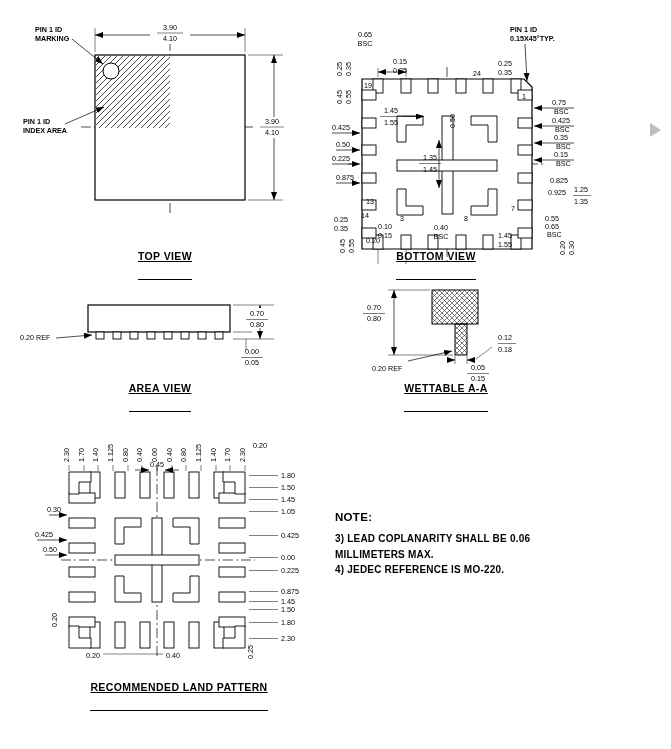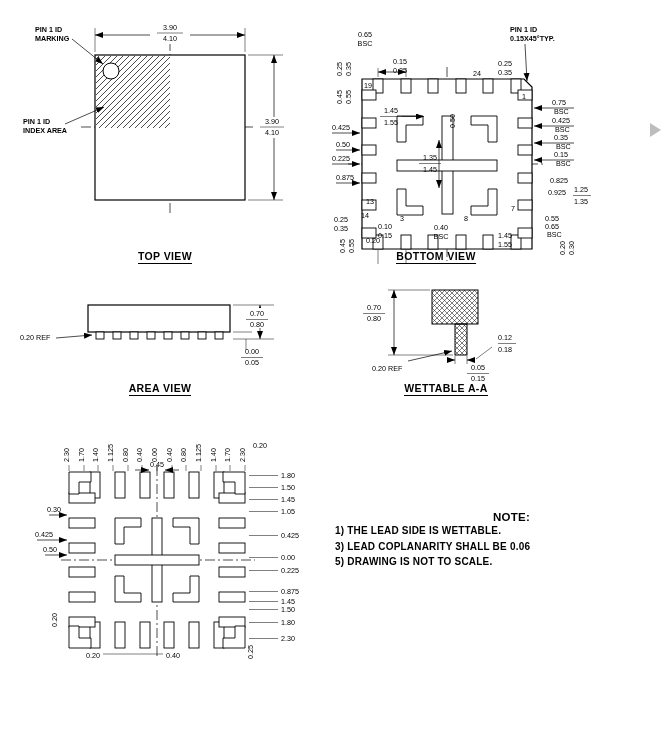--- a/index.html
+++ b/index.html
@@ -1,31 +1,31 @@
 <!DOCTYPE html>
 <html><head>
 <meta charset="utf-8">
 <style>
   * { margin:0; padding:0; box-sizing:border-box; }
   html,body { background:#fff; }
   body { font-family:"Liberation Sans", sans-serif; }
   .canvas { position:relative; width:671px; height:749px; background:#fff; overflow:hidden; }
   .view { position:absolute; }
   .vtitle { position:absolute; font-weight:bold; font-size:10.5px; text-align:center; letter-spacing:.4px; color:#000; }
-  .vtitle span { border-bottom:1.4px solid #000; padding-bottom:1px; }
+  .vtitle span { border-bottom:1.4px solid #000; padding-bottom:17px;text-decoration:underline; }
   svg text { font-family:"Liberation Sans", sans-serif; font-size:7.2px; fill:#000; }
   svg text.b { font-weight:bold; }
   .ol  { fill:#fff; stroke:#000; stroke-width:1.2; }
   .pad { fill:#fff; stroke:#000; stroke-width:0.9; }
   .dl  { stroke:#000; stroke-width:0.7; fill:none; }
   .xl  { stroke:#000; stroke-width:0.5; fill:none; }
   .cl  { stroke:#000; stroke-width:0.7; fill:none; stroke-dasharray:10 3 2 3; }
   .wb  { fill:#fff; stroke:none; }
   .note { position:absolute; left:335px; top:511px; color:#000; }
-  .note .nh { font-size:11.5px; font-weight:bold; letter-spacing:.3px; margin-bottom:0;text-align:right; }
+  .note .nh { font-size:11.5px; font-weight:bold; letter-spacing:.3px; margin-bottom:8px; }
   .note .nl { font-size:10px; font-weight:bold; line-height:15.5px; letter-spacing:.2px; }
   .side-arrow { position:absolute; left:650px; top:123px; width:0; height:0;
     border-top:7px solid transparent; border-bottom:7px solid transparent; border-left:11px solid #bdbdbd; }
 </style>
 </head>
 <body>
 
 <div class="canvas">
 
   <div class="view" style="left:15px;top:8px">
@@ -388,23 +388,24 @@
       <text x="248" y="217">2.30</text>
       <text x="14" y="88">0.30</text>
       <text x="2" y="113">0.425</text>
       <text x="10" y="128">0.50</text>
       <text transform="translate(24,196) rotate(-90)" text-anchor="middle">0.20</text>
       <text x="60" y="234" text-anchor="middle">0.20</text>
       <text x="140" y="234" text-anchor="middle">0.40</text>
       <text transform="translate(220,228) rotate(-90)" text-anchor="middle">0.25</text>
     </svg>
   </div>
+  <div class="vtitle" style="left:68px;top:681px;width:222px"><span>RECOMMENDED LAND PATTERN</span></div>
 
   <div class="note">
     <div class="nh">NOTE:</div>
-    <div class="nl">1) THE LEAD SIDE IS WETTABLE.</div>
     <div class="nl">3) LEAD COPLANARITY SHALL BE 0.06</div>
-    <div class="nl">5) DRAWING IS NOT TO SCALE.</div>
+    <div class="nl">MILLIMETERS MAX.</div>
+    <div class="nl">4) JEDEC REFERENCE IS MO-220.</div>
   </div>
 
   <div class="side-arrow"></div>
 
 </div>
 
 </body></html>

